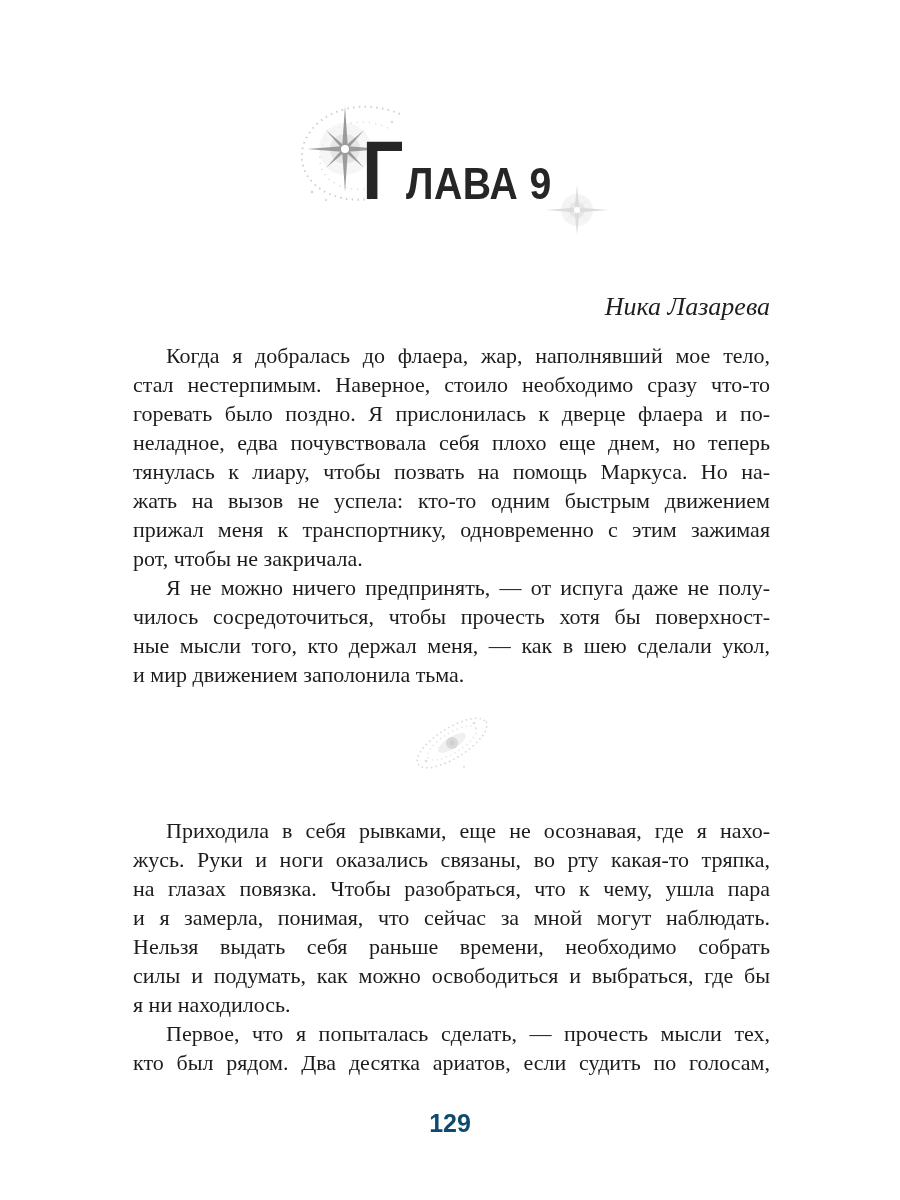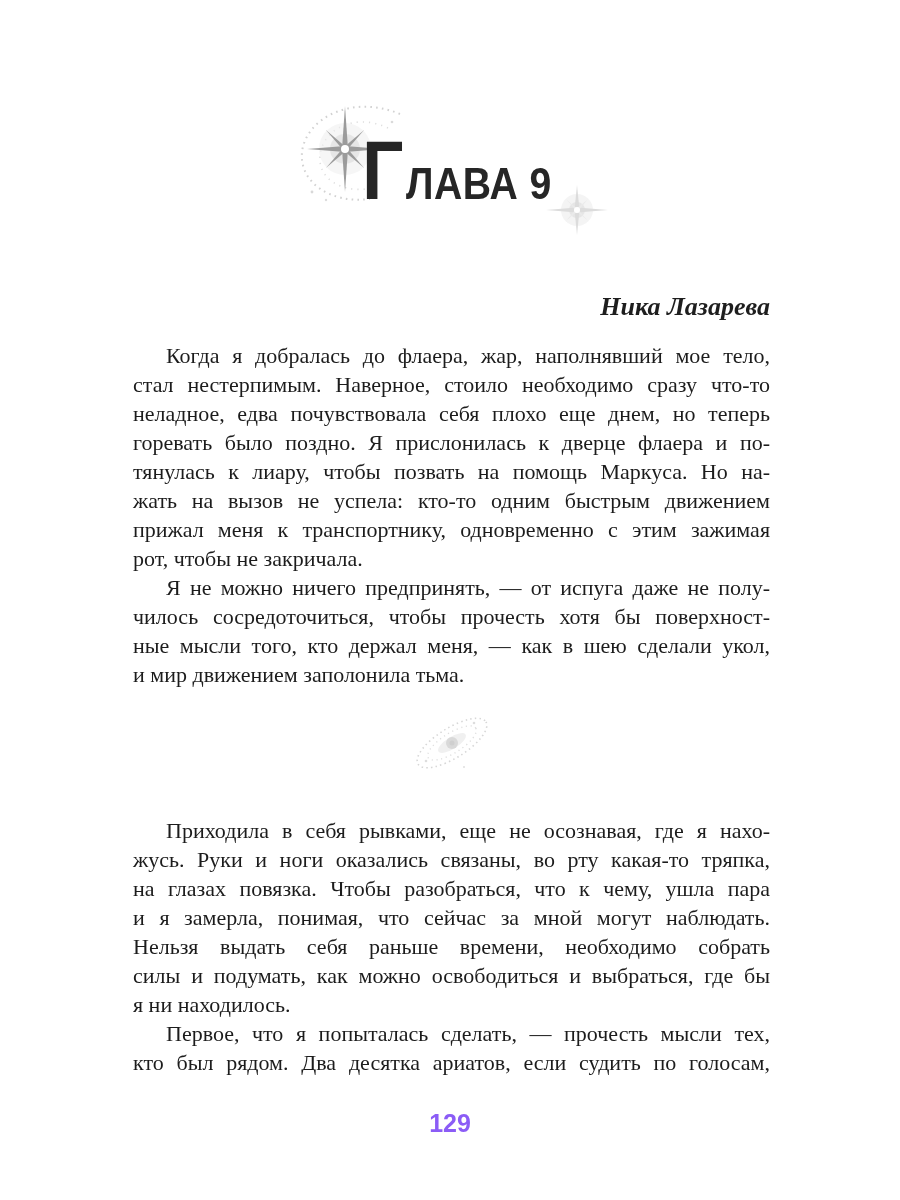--- a/index.html
+++ b/index.html
@@ -22,21 +22,21 @@
     transform: scaleX(0.87); transform-origin: left bottom;
     font-family: "Liberation Sans", "DejaVu Sans", sans-serif;
     font-weight: bold; color: #262626; white-space: nowrap;
   }
   .drop-cap   { font-size: 84px; line-height: 76px; }
   .chapter-rest { font-size: 45px; line-height: 76px; margin-left: 3px; letter-spacing: 0.5px; }
 
   
   .pov {
     position: absolute; top: 292px; right: 130px;
-    font-style: italic; font-weight: bold;
+    font-style: italic; font-weight: normal;
     font-size: 26px; line-height: 30px;
     color: #1e1e1e;
   }
 
   
   .text-block {
     position: absolute; left: 133px; top: 341px; width: 637px;
     font-size: 22px; line-height: 29px;
   }
   .para { margin: 0; }
@@ -52,21 +52,21 @@
   
   .scene-break { height: 119px; position: relative; }
   .orn-c { display: block; margin: 8px auto 0 auto; }
 
   
   .page-number {
     position: absolute; top: 1108px; left: 0; width: 100%;
     text-align: center;
     font-family: "Liberation Sans", "DejaVu Sans", sans-serif;
     font-weight: bold; font-size: 25px; line-height: 30px;
-    color: #8b5cf6;
+    color: #0c4a6e;
   }
 </style>
 </head>
 <body>
 
 <div class="page">
 
   <svg class="orn-a" width="142" height="112" viewBox="0 0 142 112" aria-hidden="true">
     <path d="M108,14 C60,-6 14,18 10,52 C7,82 38,104 78,99" fill="none" stroke="#d2d2d2" stroke-width="2" stroke-dasharray="1.6,4.2"></path>
     <path d="M96,28 C62,12 30,30 28,56 C26,78 48,92 74,89" fill="none" stroke="#dedede" stroke-width="1.6" stroke-dasharray="1.2,5"></path>
@@ -99,22 +99,22 @@
     <circle cx="33" cy="27" r="3" fill="#ffffff"></circle>
   </svg>
 
   <div class="pov">Ника Лазарева</div>
 
   <div class="text-block">
 
     <div class="para">
       <div class="line first">Когда я добралась до флаера, жар, наполнявший мое тело,</div>
       <div class="line">стал нестерпимым. Наверное, стоило необходимо сразу что-то</div>
+      <div class="line">горевать было поздно. Я прислонилась к дверце флаера и по-</div>
       <div class="line">неладное, едва почувствовала себя плохо еще днем, но теперь</div>
-      <div class="line">горевать было поздно. Я прислонилась к дверце флаера и по-</div>
       <div class="line">тянулась к лиару, чтобы позвать на помощь Маркуса. Но на-</div>
       <div class="line">жать на вызов не успела: кто-то одним быстрым движением</div>
       <div class="line">прижал меня к транспортнику, одновременно с этим зажимая</div>
       <div class="line last">рот, чтобы не закричала.</div>
     </div>
 
     <div class="para">
       <div class="line first">Я не можно ничего предпринять, — от испуга даже не полу-</div>
       <div class="line">чилось сосредоточиться, чтобы прочесть хотя бы поверхност-</div>
       <div class="line">ные мысли того, кто держал меня, — как в шею сделали укол,</div>

